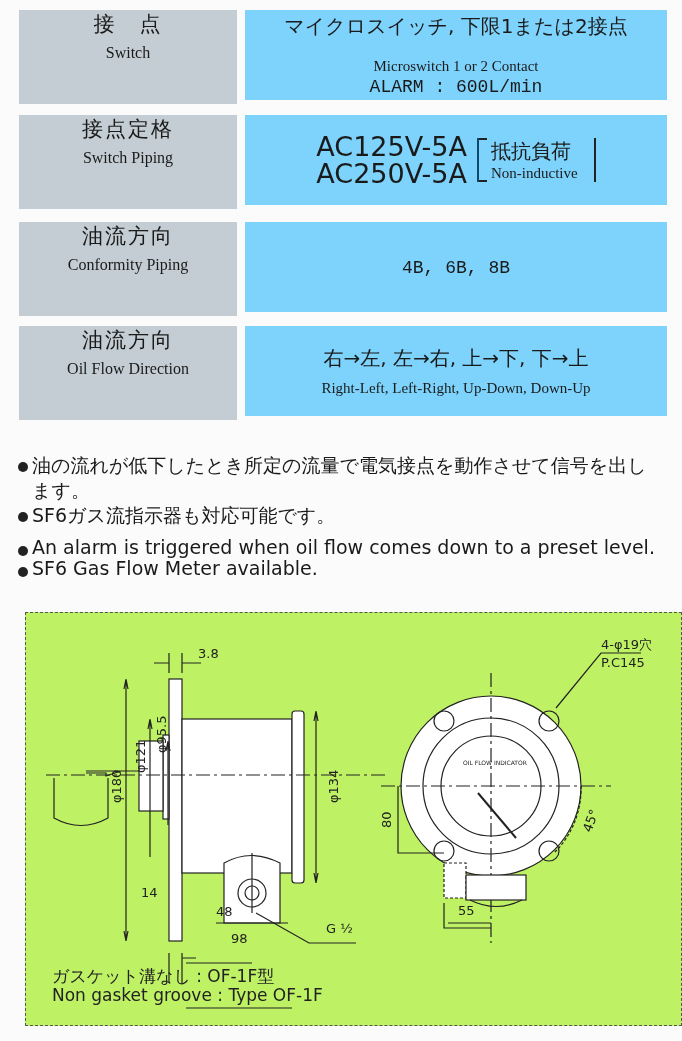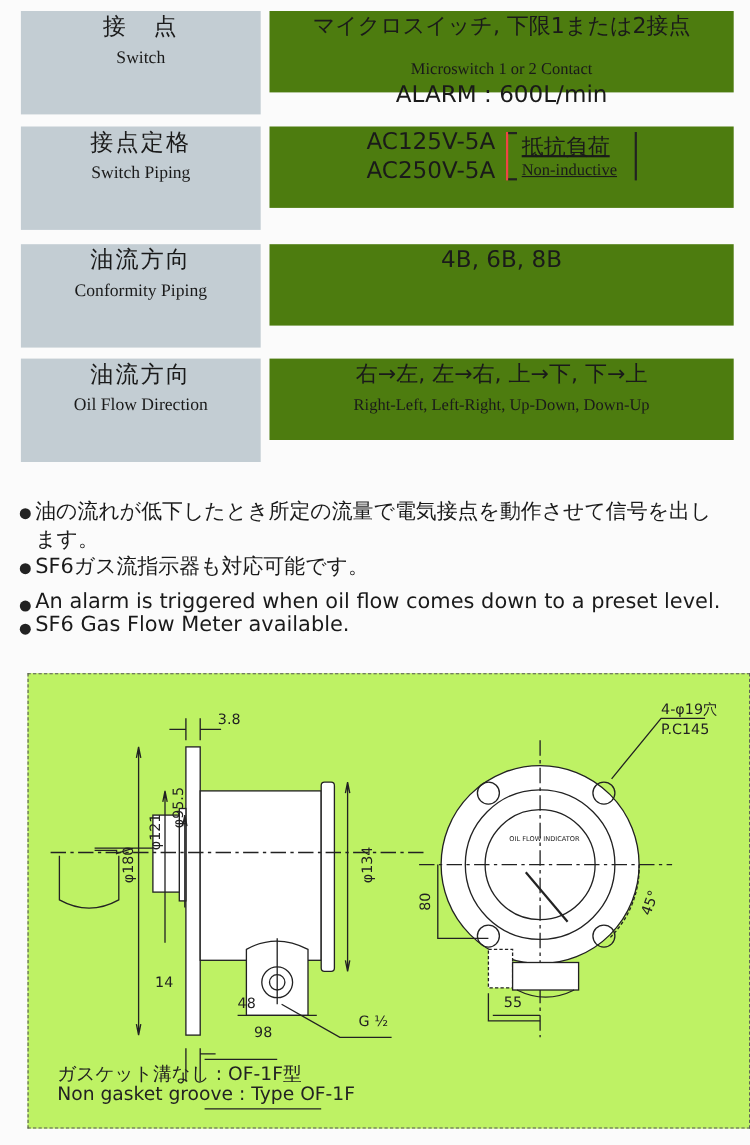--- a/index.html
+++ b/index.html
@@ -1,30 +1,30 @@
 <!DOCTYPE html>
 <html><head>
 <meta charset="utf-8">
 <style>
   html,body{margin:0;padding:0;}
   body{width:682px;height:1041px;background:#fbfbfb;position:relative;overflow:hidden;
        font-family:"DejaVu Sans","Liberation Sans",sans-serif;color:#1a1a1a;}
   .row{position:absolute;left:14px;width:653px;height:94px;}
   .lbl{position:absolute;left:5px;top:0;width:218px;height:94px;background:#c3cdd3;
        display:flex;flex-direction:column;align-items:center;justify-content:flex-start;}
-  .val{position:absolute;left:231px;top:0;width:422px;height:74px;background:#4d7c0f;
-       display:flex;flex-direction:column;align-items:center;}
+  .val{position:absolute;left:231px;top:0;width:422px;height:90px;background:#7dd3fc;
+       display:flex;flex-direction:column;align-items:center;justify-content:center;}
   .lbl .jp{font-size:21px;letter-spacing:2px;}
   .lbl .en{font-family:"Liberation Serif","DejaVu Serif",serif;font-size:16px;margin-top:6px;}
   .val .jp{font-size:20px;}
   .val .en{font-family:"Liberation Serif","DejaVu Serif",serif;font-size:15px;margin-top:18px;}
-  .val .big{font-size:21px;margin-top:2px;}
+  .val .big{font-size:18px;margin-top:2px;font-family:Liberation Mono, monospace;}
   .rating{display:flex;align-items:center;gap:10px;}
-  .rating .volts{font-size:21px;line-height:27px;}
-  .bracket{position:relative;padding:0 16px 0 12px;border-left:2px solid #ef4444;border-right:2px solid #222;text-decoration:underline;}
+  .rating .volts{font-size:27px;line-height:27px;}
+  .bracket{position:relative;padding:0 16px 0 12px;border-left:2px solid #0c4a6e;border-right:2px solid #222;}
   .bracket:before,.bracket:after{content:"";position:absolute;left:0;width:8px;height:0;border-top:2px solid #222;}
   .bracket:before{top:0}.bracket:after{bottom:0}
   .bracket .bjp{font-size:20px;}
   .bracket .ben{font-family:"Liberation Serif",serif;font-size:15px;}
   .notes{position:absolute;left:18px;width:650px;font-size:19px;line-height:25px;}
   .notes .li{position:relative;padding-left:14px;}
   .notes .li:before{content:"";position:absolute;left:0;top:9px;width:10px;height:10px;border-radius:50%;background:#222;}
   .drawing{position:absolute;left:25px;top:612px;width:655px;height:412px;border:1.5px dashed #555;background:#bef264;}
   .caption{position:absolute;left:26px;font-size:17px;color:#222;}
 </style>

